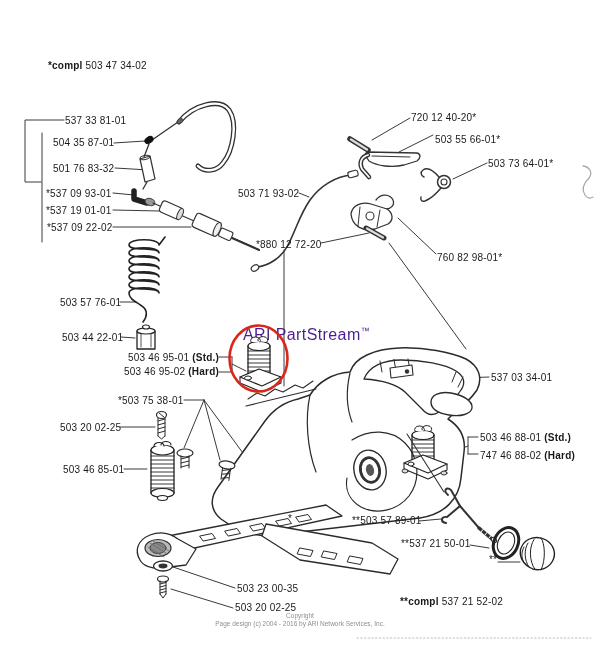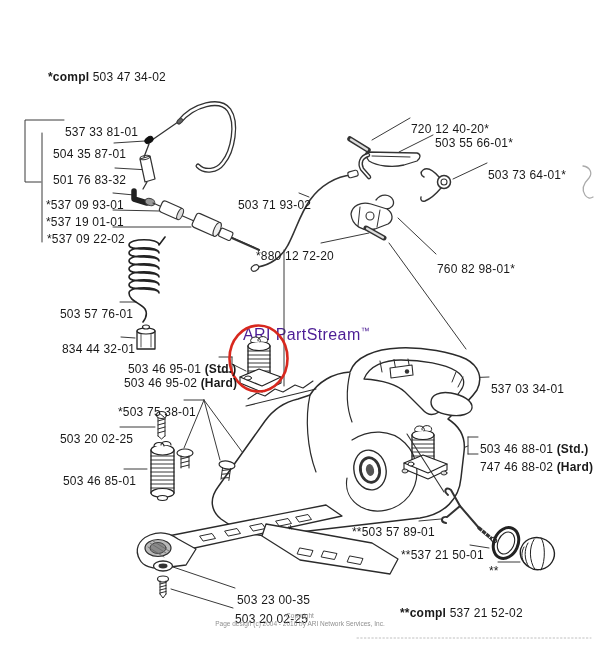--- a/index.html
+++ b/index.html
@@ -3,22 +3,22 @@
 <meta charset="utf-8">
 <style>
   html,body{margin:0;padding:0;background:#fff;}
   .stage{position:relative;width:616px;height:655px;background:#ffffff;overflow:hidden;
          font-family:"Liberation Sans", sans-serif;}
   .wm{position:absolute;left:243px;top:326px;font-size:16px;color:#4c1d95;
       letter-spacing:.4px;z-index:1;}
   .wm sup{font-size:9px;}
   svg.art{position:absolute;left:0;top:0;z-index:2;}
   svg.art *{stroke-linecap:round;stroke-linejoin:round;}
-  .lbl{position:absolute;font-size:12px;color:#191919;white-space:nowrap;z-index:3;
-       letter-spacing:.2px;margin-top:10px;}
+  .lbl{position:absolute;font-size:10px;color:#191919;white-space:nowrap;z-index:3;
+       letter-spacing:.2px;}
   .lbl b{font-weight:bold;}
   .footer{position:absolute;left:0;top:612px;width:600px;text-align:center;
           color:#8f8f8f;font-size:6.5px;line-height:8px;z-index:3;}
 </style>
 </head>
 <body>
 
 <div class="stage">
 
   <div class="wm"><span>ARI PartStream</span><sup>™</sup></div>
@@ -235,30 +235,30 @@
   </svg>
 
   <div class="lbl" style="left:48px;top:60px"><b>*compl </b><span>503 47 34-02</span><b></b></div>
   <div class="lbl" style="left:65px;top:115px"><b></b><span>537 33 81-01</span><b></b></div>
   <div class="lbl" style="left:53px;top:137px"><b></b><span>504 35 87-01</span><b></b></div>
   <div class="lbl" style="left:53px;top:163px"><b></b><span>501 76 83-32</span><b></b></div>
   <div class="lbl" style="left:46px;top:188px"><b></b><span>*537 09 93-01</span><b></b></div>
   <div class="lbl" style="left:46px;top:205px"><b></b><span>*537 19 01-01</span><b></b></div>
   <div class="lbl" style="left:47px;top:222px"><b></b><span>*537 09 22-02</span><b></b></div>
   <div class="lbl" style="left:60px;top:297px"><b></b><span>503 57 76-01</span><b></b></div>
-  <div class="lbl" style="left:62px;top:332px"><b></b><span>834 44 32-01</span><b></b></div>
+  <div class="lbl" style="left:62px;top:332px"><b></b><span>503 44 22-01</span><b></b></div>
   <div class="lbl" style="left:128px;top:352px"><b></b><span>503 46 95-01 </span><b>(Std.)</b></div>
   <div class="lbl" style="left:124px;top:366px"><b></b><span>503 46 95-02 </span><b>(Hard)</b></div>
   <div class="lbl" style="left:118px;top:395px"><b></b><span>*503 75 38-01</span><b></b></div>
   <div class="lbl" style="left:60px;top:422px"><b></b><span>503 20 02-25</span><b></b></div>
   <div class="lbl" style="left:63px;top:464px"><b></b><span>503 46 85-01</span><b></b></div>
   <div class="lbl" style="left:238px;top:188px"><b></b><span>503 71 93-02</span><b></b></div>
   <div class="lbl" style="left:256px;top:239px"><b></b><span>*880 12 72-20</span><b></b></div>
   <div class="lbl" style="left:411px;top:112px"><b></b><span>720 12 40-20*</span><b></b></div>
-  <div class="lbl" style="left:435px;top:126px"><b></b><span>503 55 66-01*</span><b></b></div>
+  <div class="lbl" style="left:435px;top:134px"><b></b><span>503 55 66-01*</span><b></b></div>
   <div class="lbl" style="left:488px;top:158px"><b></b><span>503 73 64-01*</span><b></b></div>
   <div class="lbl" style="left:437px;top:252px"><b></b><span>760 82 98-01*</span><b></b></div>
   <div class="lbl" style="left:491px;top:372px"><b></b><span>537 03 34-01</span><b></b></div>
   <div class="lbl" style="left:480px;top:432px"><b></b><span>503 46 88-01 </span><b>(Std.)</b></div>
   <div class="lbl" style="left:480px;top:450px"><b></b><span>747 46 88-02 </span><b>(Hard)</b></div>
   <div class="lbl" style="left:352px;top:515px"><b></b><span>**503 57 89-01</span><b></b></div>
   <div class="lbl" style="left:401px;top:538px"><b></b><span>**537 21 50-01</span><b></b></div>
   <div class="lbl" style="left:489px;top:554px"><b></b><span>**</span><b></b></div>
   <div class="lbl" style="left:400px;top:596px"><b>**compl </b><span>537 21 52-02</span><b></b></div>
   <div class="lbl" style="left:237px;top:583px"><b></b><span>503 23 00-35</span><b></b></div>

